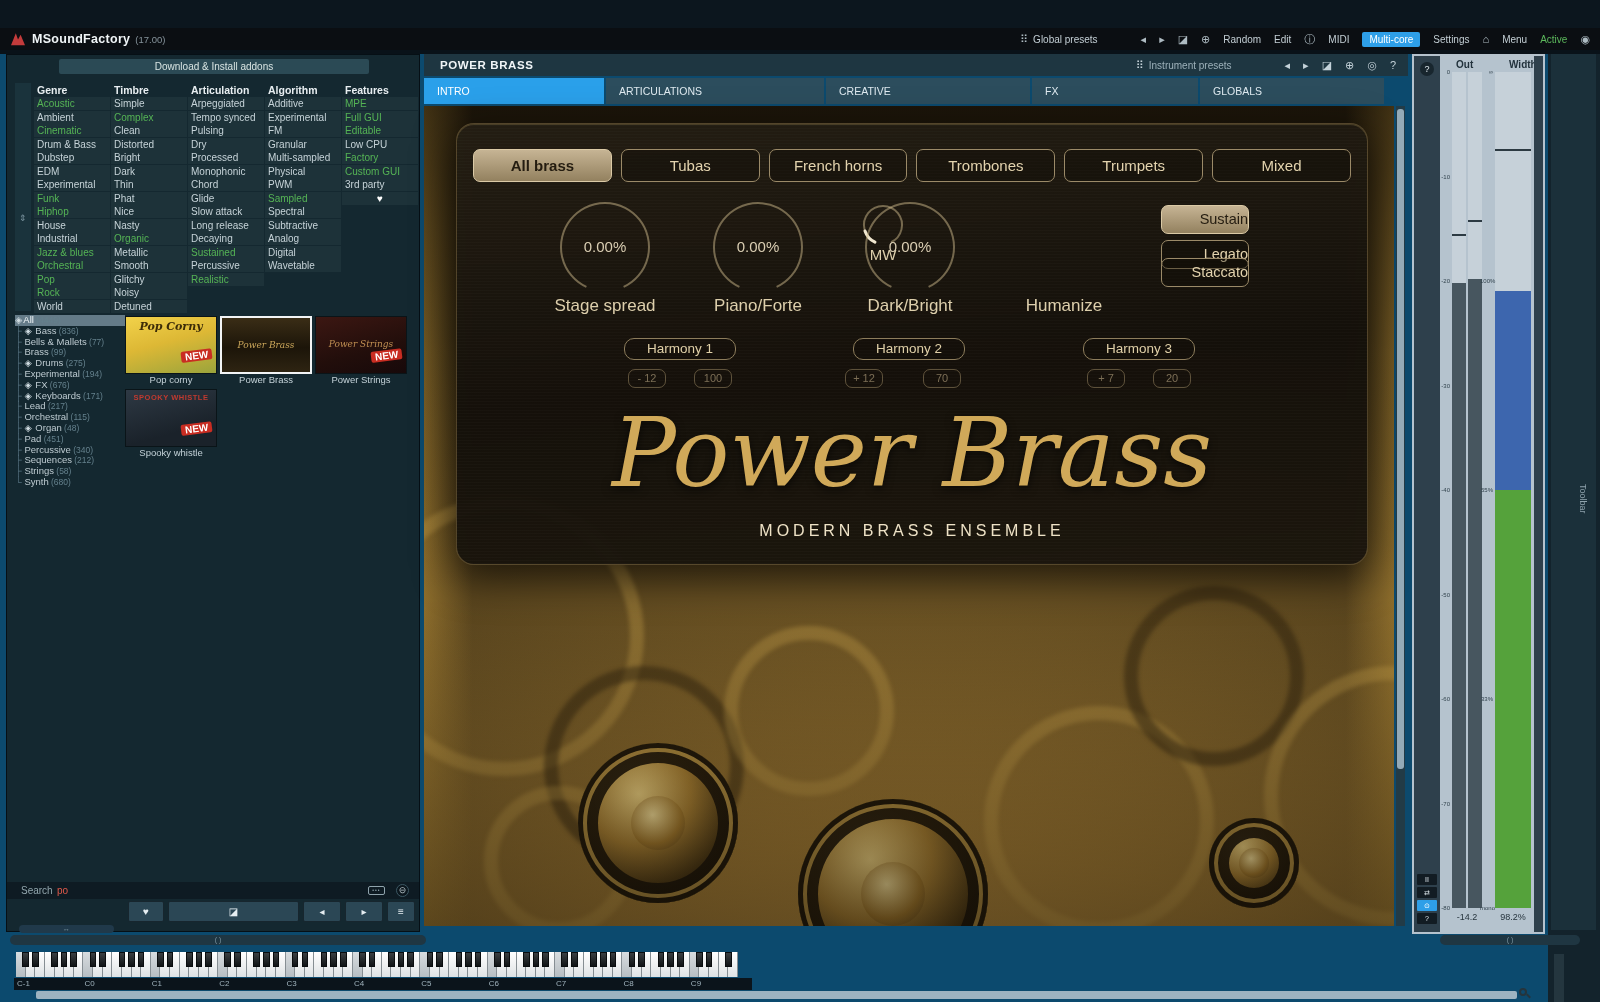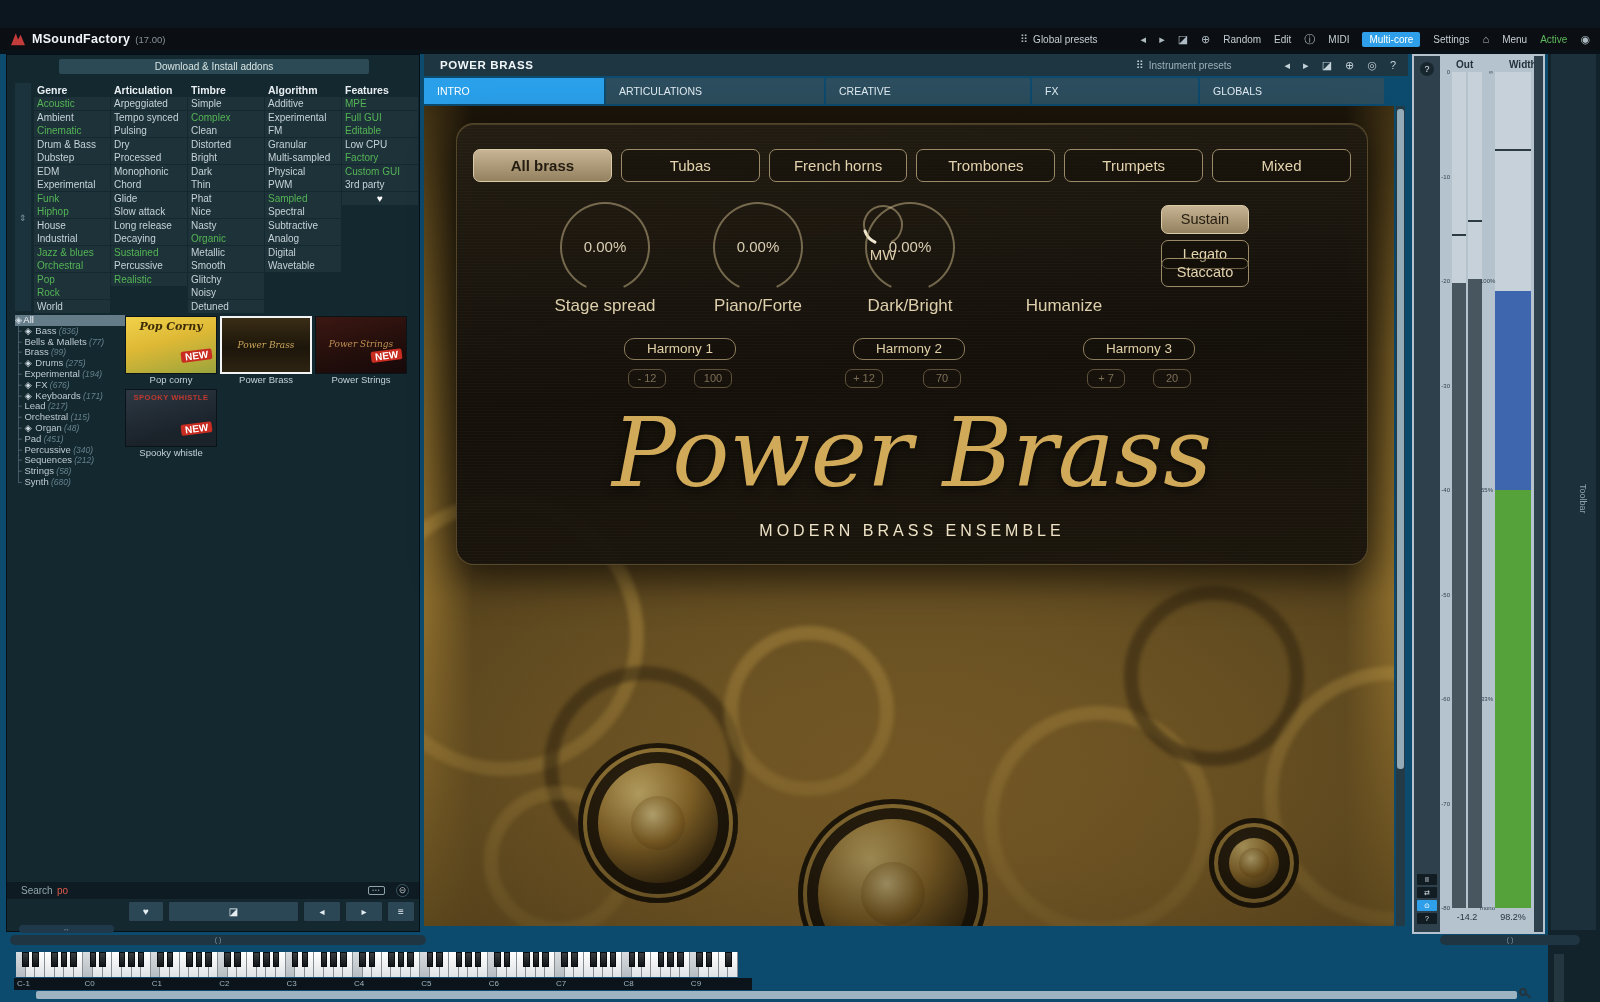--- a/index.html
+++ b/index.html
@@ -33,21 +33,21 @@
   .fcol { flex:1 1 0; overflow:hidden; }
   .fhead { height:14px; line-height:14px; font-size:10.5px; font-weight:bold; color:#e8eef1; padding-left:3px; }
   .fitem { height:13px; line-height:13px; font-size:10px; color:#c6d3d8; padding-left:3px;
     background:rgba(200,235,225,.055); margin-bottom:.5px; white-space:nowrap; }
   .fitem.sel { color:#55b455; }
   .fitem.heart { text-align:center; padding-left:0; color:#fff; }
   #tree { position:absolute; left:8px; top:260px; width:110px; height:176px; font-size:9.5px; }
   .trow { height:10.8px; line-height:10.8px; white-space:nowrap; color:#becbd1; }
   .trow.tsel { background:#647b88; color:#f2f7f9; }
   .tcon { color:#54707e; } .texp { color:#cfdbe0; margin-right:1px; }
-  .tcnt { color:#64808c; font-style:italic; font-size:8.5px; }
+  .tcnt { color:#64808c; font-size:8.5px; }
   #preset-grid { position:absolute; left:118px; top:261px; width:292px; display:flex; flex-wrap:wrap; gap:3px; }
   .pcell { width:92px; }
   .thumb { position:relative; width:92px; height:58px; overflow:hidden; border:1px solid #0a1418; }
   .thumb.psel { border:2px solid #f2f4f5; }
   .ttitle { position:absolute; left:0; right:0; top:3px; text-align:center; }
   .thumb.pop { background:linear-gradient(165deg,#f2d24a 0%,#ddb835 45%,#9aa43c 100%); }
   .thumb.pop .ttitle { color:#3c2c08; font-weight:bold; font-style:italic; font-size:11px; font-family:"DejaVu Serif",serif; }
   .thumb.brass { background:linear-gradient(180deg,#3a2d16 0%,#1c1509 55%,#2e2412 100%); }
   .thumb.brass .ttitle { top:22px; color:#c9a55a; font-style:italic; font-size:9px; font-family:"DejaVu Serif",serif; }
   .thumb.strings { background:linear-gradient(165deg,#3c1712 0%,#220e0b 60%,#17090a 100%); }
@@ -107,21 +107,21 @@
   #ens-row { position:absolute; left:16px; right:16px; top:25px; height:33px; display:flex; gap:9px; }
   .gbtn { flex:1 1 0; border:1px solid #9b8a68; border-radius:7px; background:rgba(15,12,7,.35);
     color:#e3d3ae; font-size:15px; text-align:center; line-height:31px; }
   .gbtn.gsel { background:linear-gradient(#c6b494,#93815f); color:#241c10; border-color:#dbcaa6; font-weight:bold; }
   .knob { position:absolute; width:94px; height:94px; }
   .kval { position:absolute; inset:0; text-align:center; line-height:94px; font-size:15px; color:#d9cdb2; }
   .klab { position:absolute; text-align:center; font-size:17px; color:#ddcfac; }
   #mw-knob { position:absolute; left:404px; top:79px; width:44px; height:44px; }
   #mw-label { position:absolute; left:386px; top:122px; width:80px; text-align:center; font-size:15px; color:#ddcfac; }
   .abtn { position:absolute; left:704px; width:88px; height:29px; border:1px solid #9b8a68; border-radius:7px;
-    background:rgba(15,12,7,.35); color:#e3d3ae; font-size:14.5px; text-align:center; line-height:27px; }
+    background:rgba(15,12,7,.35); color:#e3d3ae; font-size:14.5px; text-align:right; line-height:27px; }
   .abtn.asel { background:linear-gradient(#c6b494,#93815f); color:#241c10; border-color:#dbcaa6; }
   .hbtn { position:absolute; top:214px; width:112px; height:22px; border:1px solid #8d7d5c; border-radius:10px;
     color:#e0d0a8; font-size:13.5px; text-align:center; line-height:20px; background:rgba(15,12,7,.25); }
   .hval { position:absolute; top:245px; width:38px; height:19px; border:1px solid rgba(165,145,105,.5); border-radius:7px;
     color:rgba(205,185,145,.55); font-size:11px; text-align:center; line-height:17px; }
   #hero-title { position:absolute; left:0; right:0; top:282px; text-align:center;
     font:italic 95px "DejaVu Serif", serif; color:#d0a959; text-shadow:0 3px 8px rgba(0,0,0,.6); line-height:1; }
   #hero-sub { position:absolute; left:0; right:0; top:398px; text-align:center; font-size:16px;
     letter-spacing:4px; color:#eee2c6; }
 
@@ -224,54 +224,54 @@
           <div class="fitem sel">Hiphop</div>
           <div class="fitem">House</div>
           <div class="fitem">Industrial</div>
           <div class="fitem sel">Jazz &amp; blues</div>
           <div class="fitem sel">Orchestral</div>
           <div class="fitem sel">Pop</div>
           <div class="fitem sel">Rock</div>
           <div class="fitem">World</div>
         </div>
         <div class="fcol">
-          <div class="fhead">Articulation</div>
-          <div class="fitem">Arpeggiated</div>
-          <div class="fitem">Tempo synced</div>
-          <div class="fitem">Pulsing</div>
-          <div class="fitem">Dry</div>
-          <div class="fitem">Processed</div>
-          <div class="fitem">Monophonic</div>
-          <div class="fitem">Chord</div>
-          <div class="fitem">Glide</div>
-          <div class="fitem">Slow attack</div>
-          <div class="fitem">Long release</div>
-          <div class="fitem">Decaying</div>
-          <div class="fitem sel">Sustained</div>
-          <div class="fitem">Percussive</div>
-          <div class="fitem sel">Realistic</div>
-        </div>
-        <div class="fcol">
           <div class="fhead">Timbre</div>
           <div class="fitem">Simple</div>
           <div class="fitem sel">Complex</div>
           <div class="fitem">Clean</div>
           <div class="fitem">Distorted</div>
           <div class="fitem">Bright</div>
           <div class="fitem">Dark</div>
           <div class="fitem">Thin</div>
           <div class="fitem">Phat</div>
           <div class="fitem">Nice</div>
           <div class="fitem">Nasty</div>
           <div class="fitem sel">Organic</div>
           <div class="fitem">Metallic</div>
           <div class="fitem">Smooth</div>
           <div class="fitem">Glitchy</div>
           <div class="fitem">Noisy</div>
           <div class="fitem">Detuned</div>
+        </div>
+        <div class="fcol">
+          <div class="fhead">Articulation</div>
+          <div class="fitem">Arpeggiated</div>
+          <div class="fitem">Tempo synced</div>
+          <div class="fitem">Pulsing</div>
+          <div class="fitem">Dry</div>
+          <div class="fitem">Processed</div>
+          <div class="fitem">Monophonic</div>
+          <div class="fitem">Chord</div>
+          <div class="fitem">Glide</div>
+          <div class="fitem">Slow attack</div>
+          <div class="fitem">Long release</div>
+          <div class="fitem">Decaying</div>
+          <div class="fitem sel">Sustained</div>
+          <div class="fitem">Percussive</div>
+          <div class="fitem sel">Realistic</div>
         </div>
         <div class="fcol">
           <div class="fhead">Algorithm</div>
           <div class="fitem">Additive</div>
           <div class="fitem">Experimental</div>
           <div class="fitem">FM</div>
           <div class="fitem">Granular</div>
           <div class="fitem">Multi-sampled</div>
           <div class="fitem">Physical</div>
           <div class="fitem">PWM</div>

